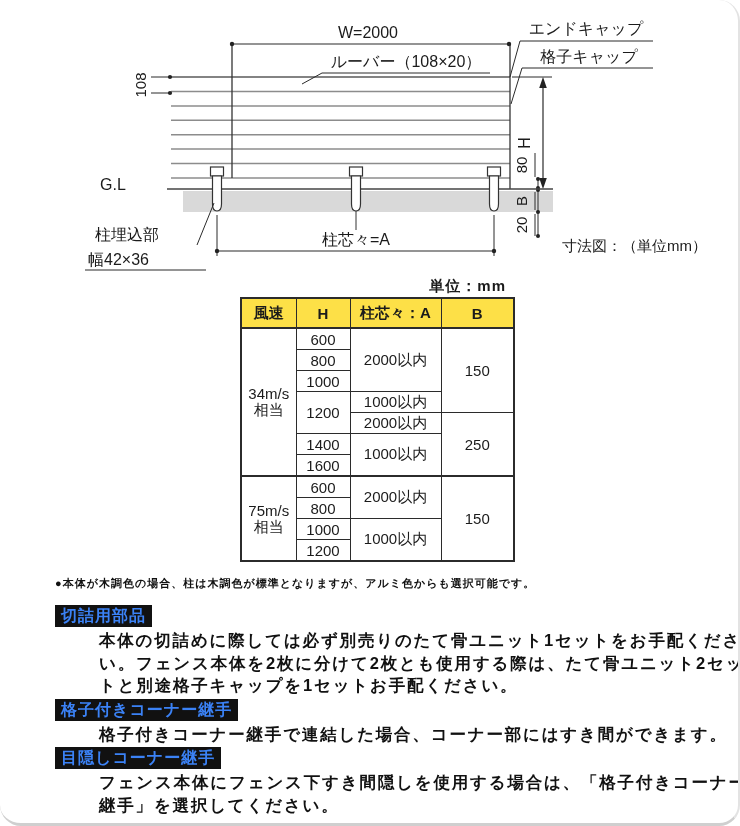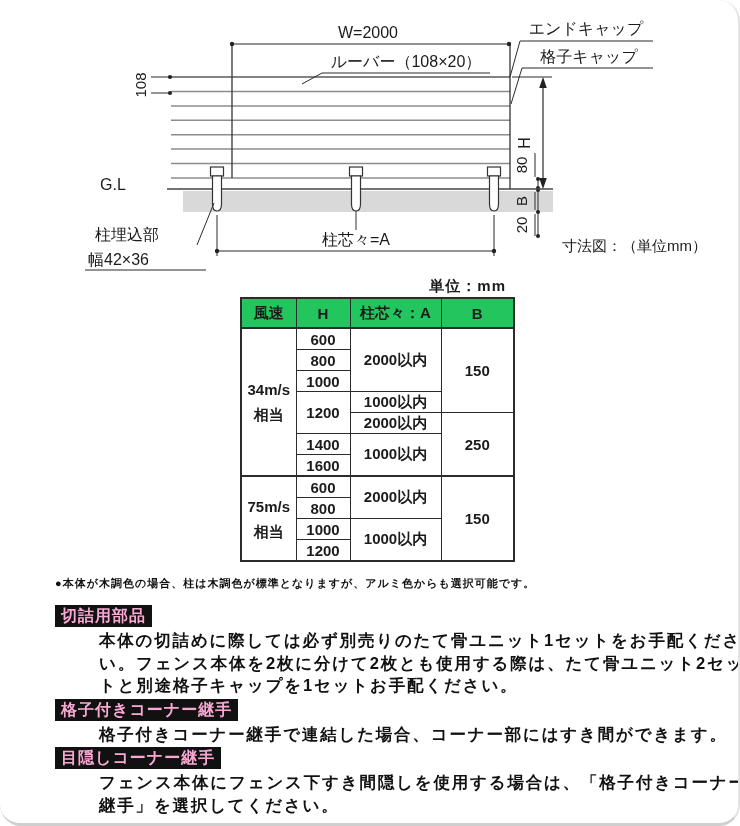--- a/index.html
+++ b/index.html
@@ -15,31 +15,31 @@
   }
   table.spec{
     position:absolute;top:297px;left:240px;border-collapse:collapse;
     border:2px solid #2b2b2b;table-layout:fixed;
   }
   table.spec th,table.spec td{
     border:1px solid #2b2b2b;text-align:center;vertical-align:middle;
     padding:0;font-size:15px;background:#fff;
   }
   table.spec thead th{
-    background:#22c55e;height:28px;font-weight:bold;border-bottom:2px solid #2b2b2b;
-  }
-  table.spec td{height:20px;font-weight:bold;}
-  table.spec td.wind{white-space:pre-line;line-height:25px;}
+    background:#fde047;height:28px;font-weight:bold;border-bottom:2px solid #2b2b2b;
+  }
+  table.spec td{height:20px;font-weight:normal;}
+  table.spec td.wind{white-space:pre-line;line-height:16px;}
   table.spec tr.sec td{border-top:2px solid #2b2b2b;}
   .note-bullet{
     position:absolute;left:55px;top:576px;font-size:11px;font-weight:bold;
     letter-spacing:1px;white-space:nowrap;color:#111;
   }
   .note-h{
-    position:absolute;left:55px;background:#111;color:#f9a8d4;font-size:16px;
+    position:absolute;left:55px;background:#111;color:#3b82f6;font-size:16px;
     font-weight:bold;padding:1px 6px 2px;letter-spacing:1px;line-height:19px;
   }
   .note-p{
     position:absolute;left:55px;width:650px;font-size:16.5px;font-weight:bold;
     line-height:22.5px;letter-spacing:1.8px;color:#111;word-break:break-all;margin-left:44px;
   }
 </style>
 </head>
 <body>
 

